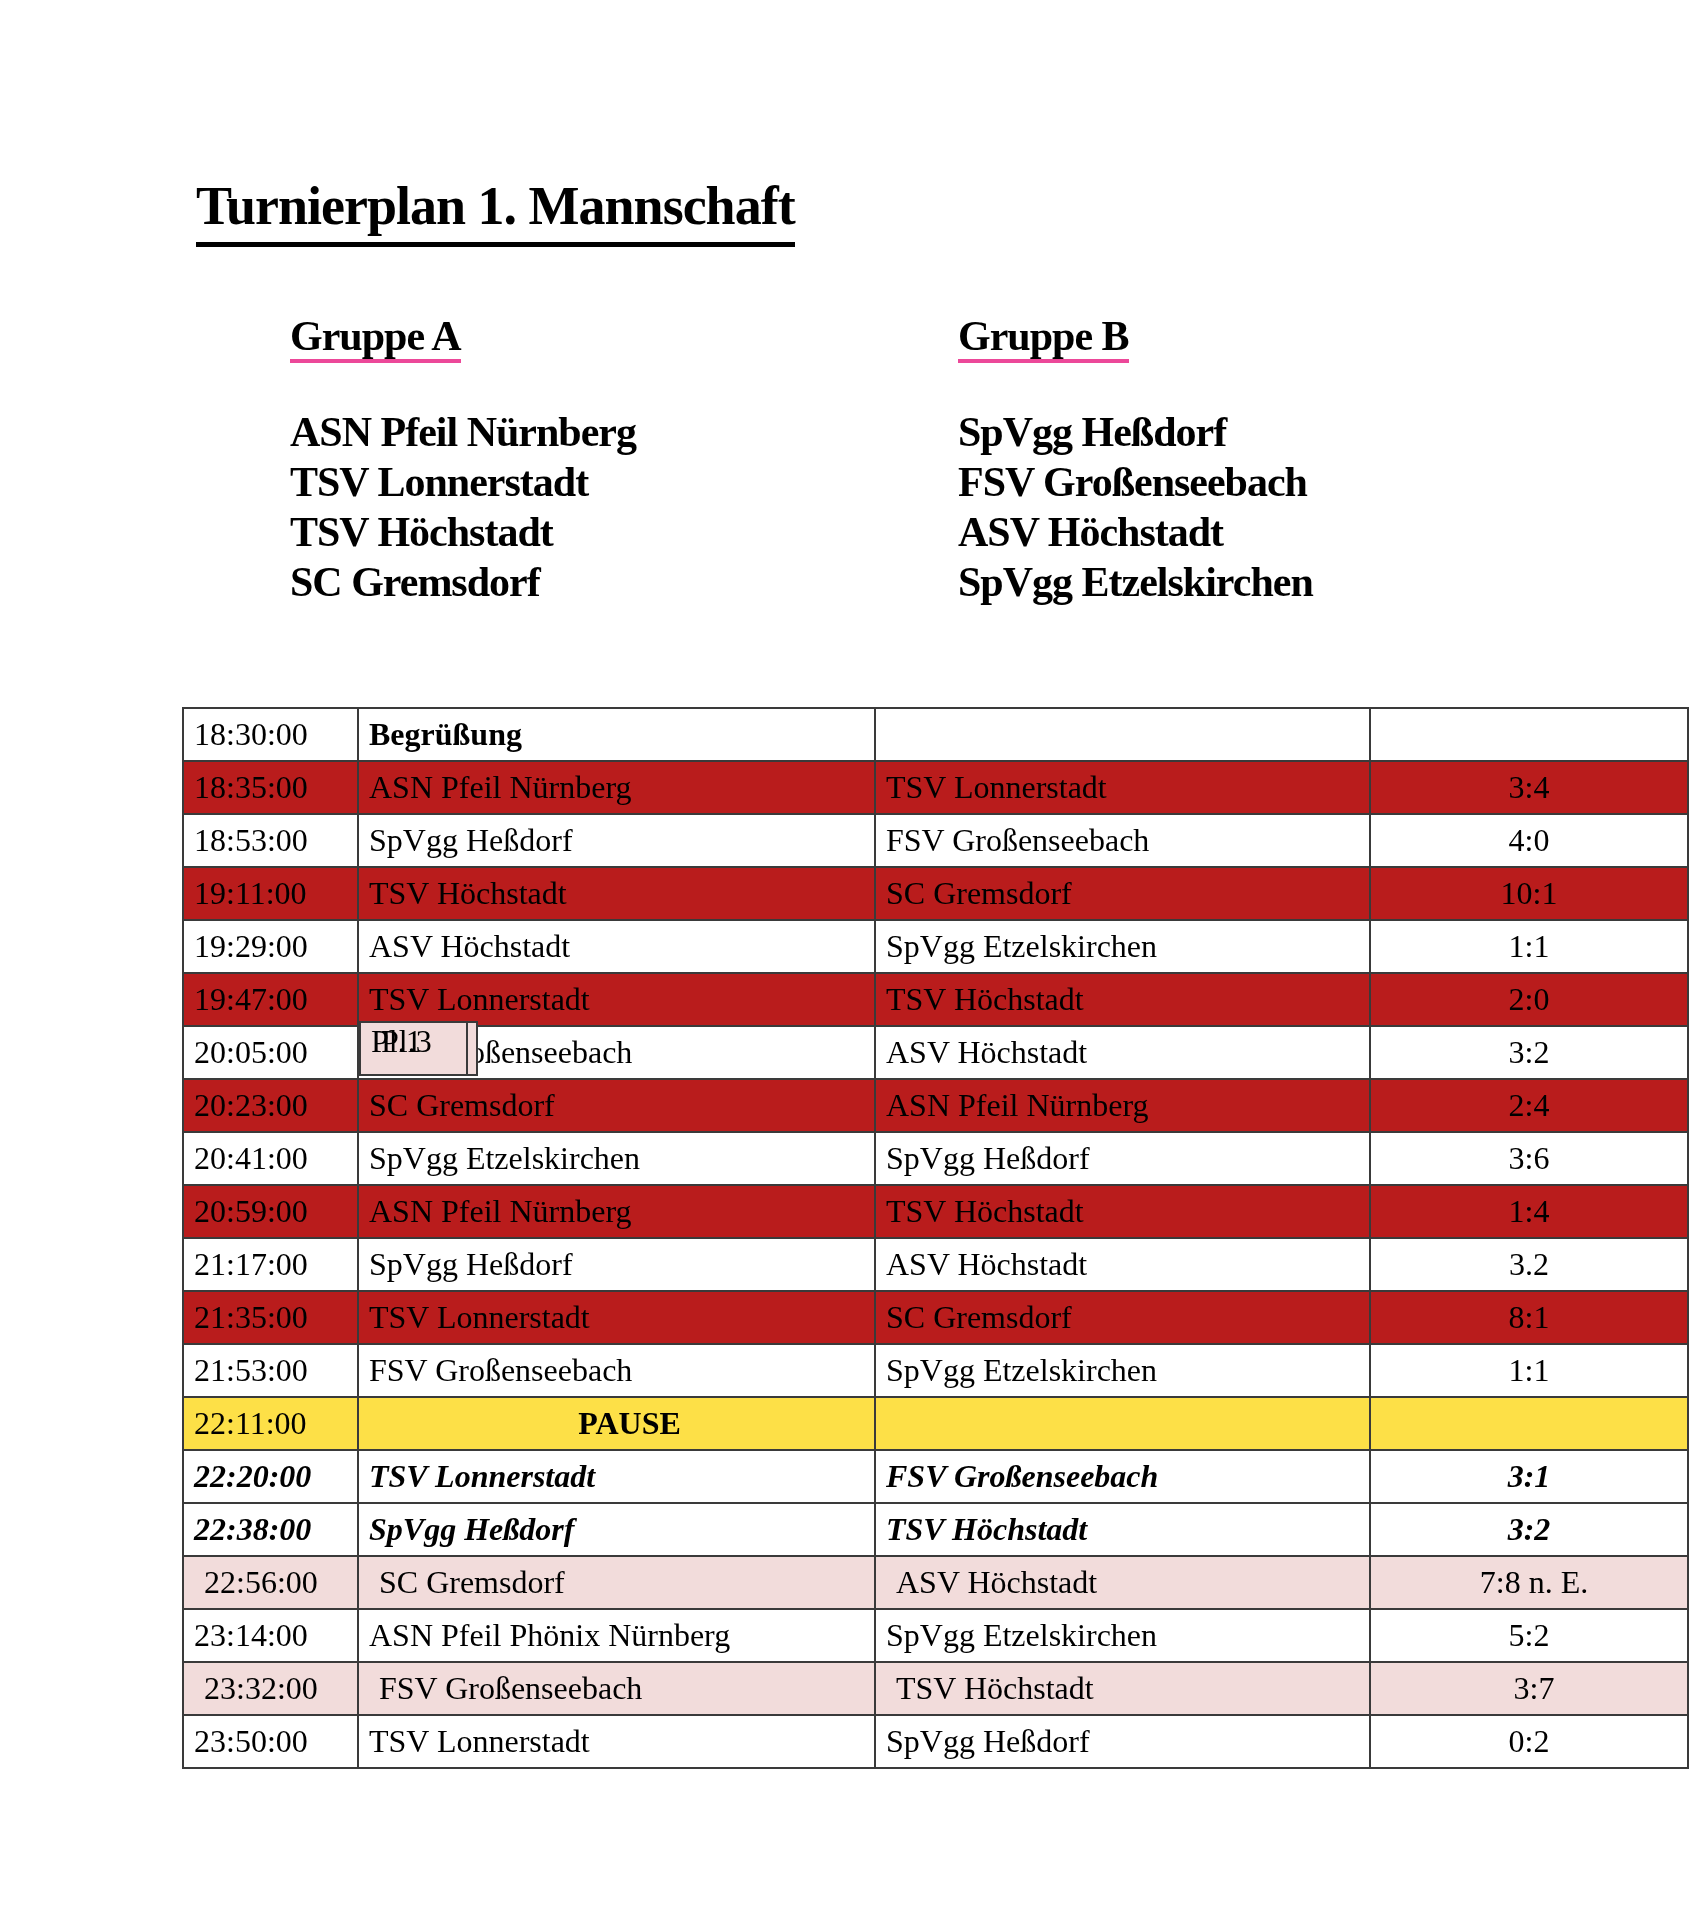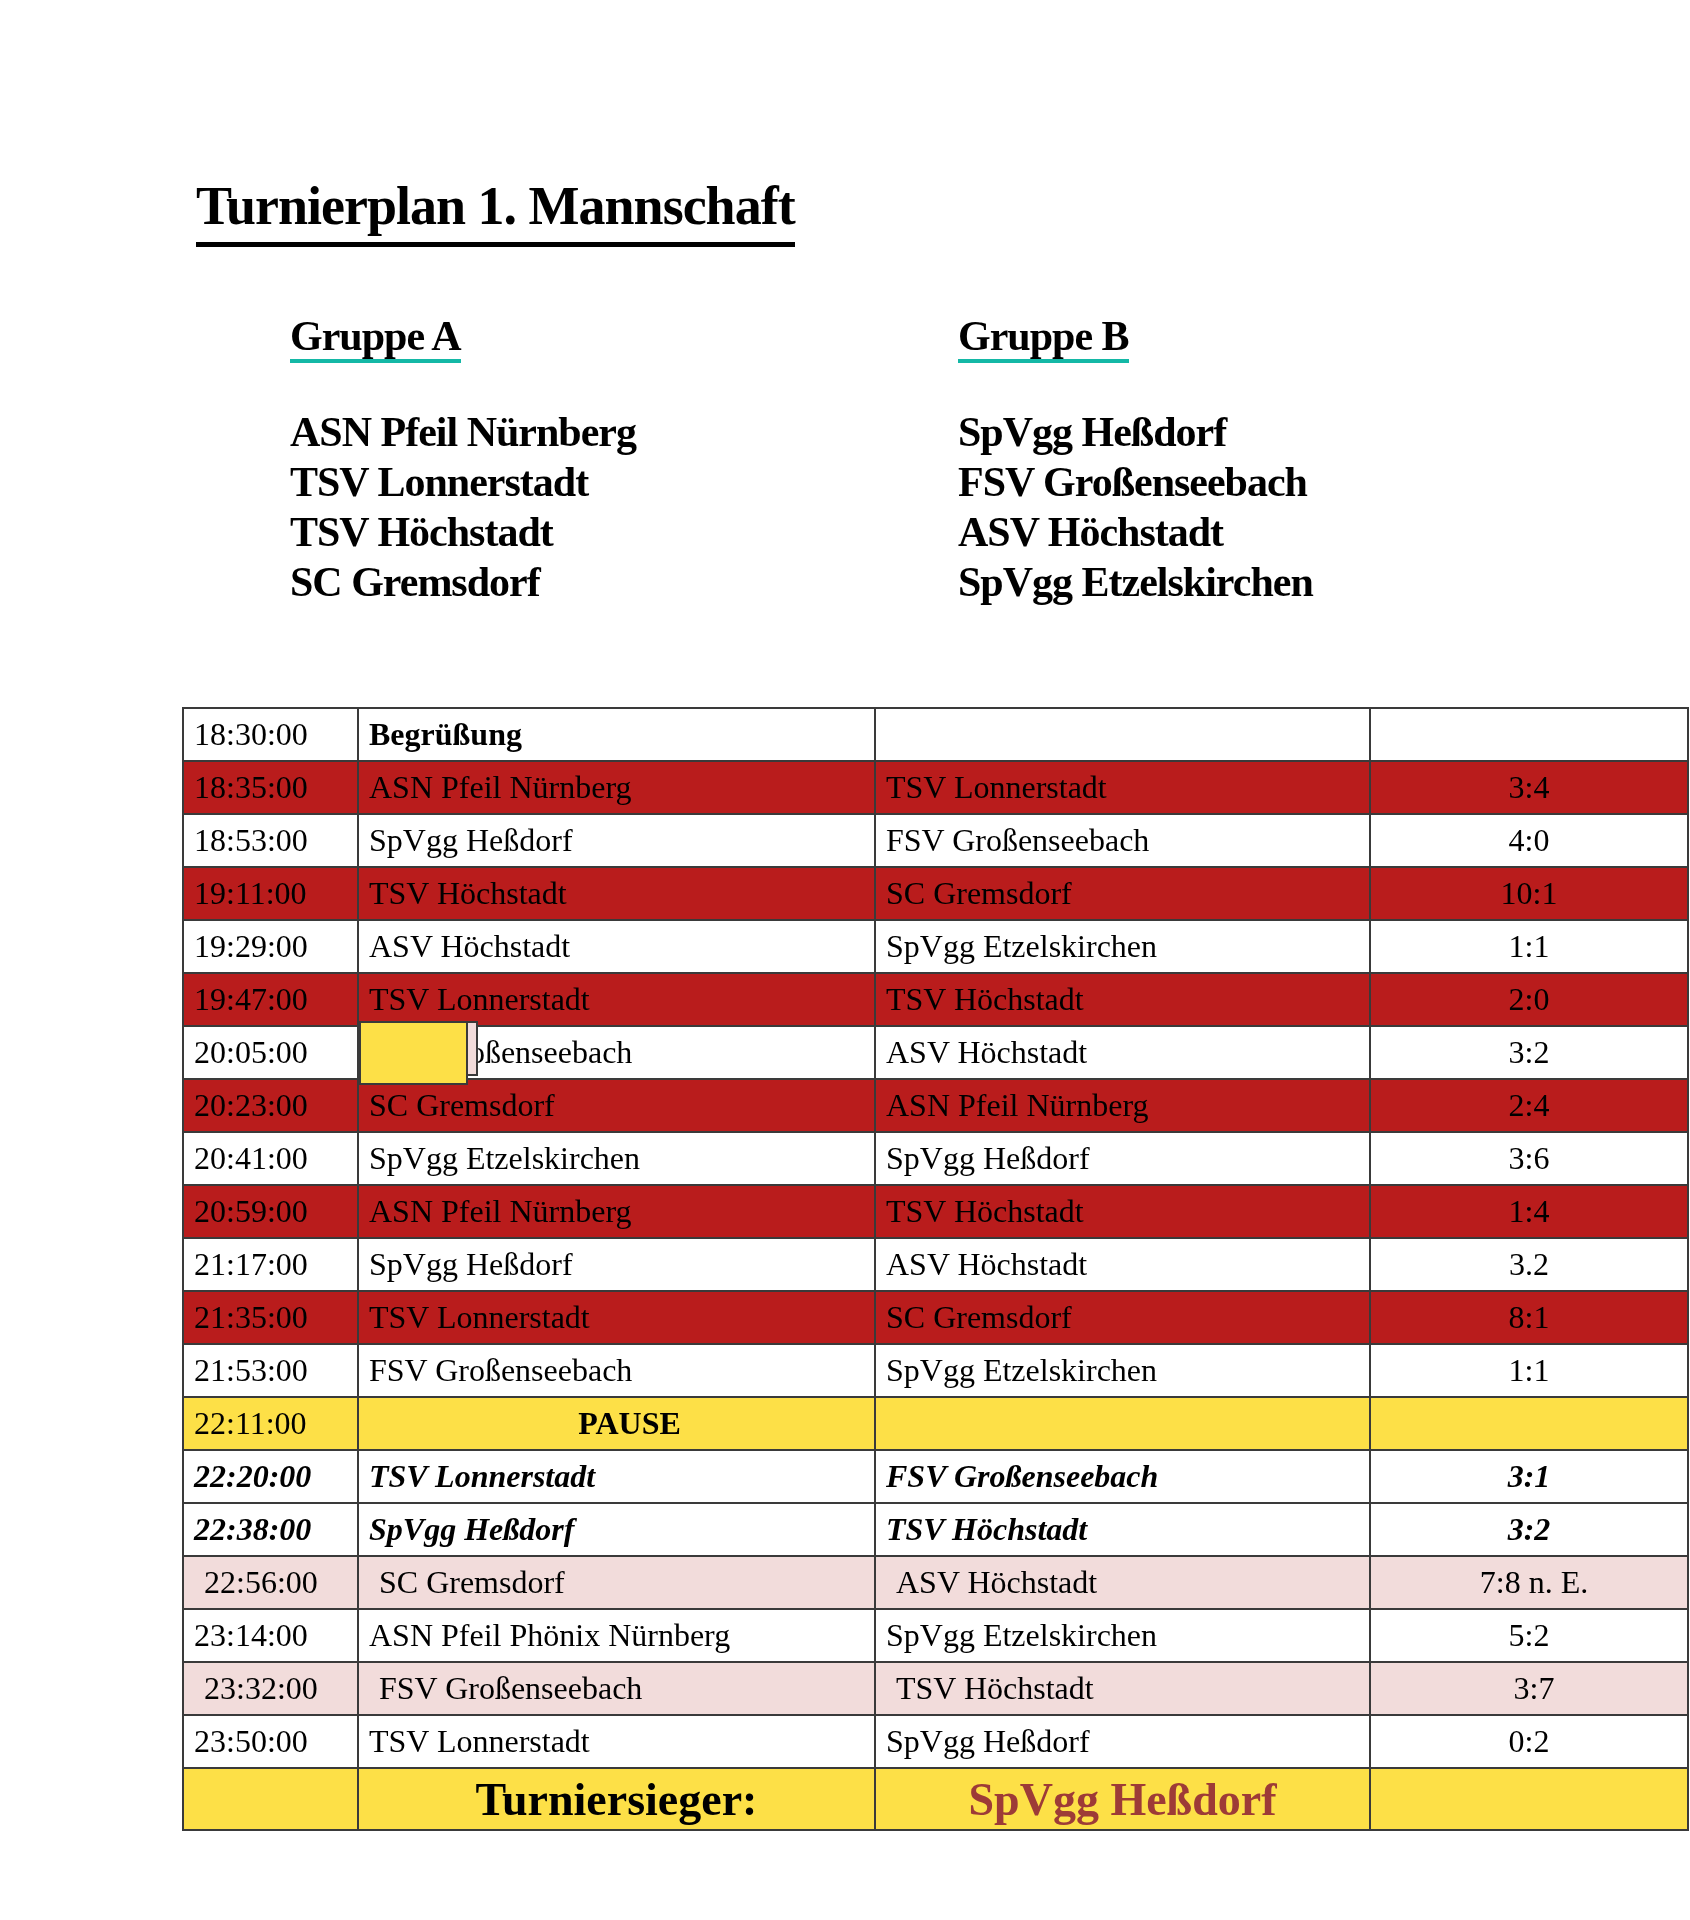--- a/index.html
+++ b/index.html
@@ -13,21 +13,21 @@
     position:absolute;left:196px;top:178px;
     font-size:54px;font-weight:bold;line-height:1.05;
     border-bottom:5px solid #000;padding-bottom:7px;margin:0;
     letter-spacing:-1px;
   }
   .group{position:absolute;top:313px;}
   .group-a{left:290px;}
   .group-b{left:958px;}
   .group-header{
     display:inline-block;font-size:42px;font-weight:bold;line-height:1.1;
-    border-bottom:4px solid #14b8a6;padding-bottom:0px;letter-spacing:-1px;
+    border-bottom:4px solid #ec4899;padding-bottom:0px;letter-spacing:-1px;
   }
   .team-list{margin-top:44px;font-size:42px;font-weight:bold;line-height:50px;letter-spacing:-1px;}
   table.schedule{
     position:absolute;left:182px;top:707px;width:1502px;
     border-collapse:collapse;table-layout:fixed;
   }
   table.schedule td{
     border:2px solid #3a3a3a;
     font-size:32px;height:51px;
     padding:0 10px;vertical-align:middle;
@@ -210,23 +210,16 @@
           <td class="team2">TSV Höchstadt</td>
           <td class="score">3:7</td>
         </tr>
         <tr class="row-white">
           <td class="time">23:50:00</td>
           <td class="group">Pl.1</td>
           <td class="team1">TSV Lonnerstadt</td>
           <td class="team2">SpVgg Heßdorf</td>
           <td class="score">0:2</td>
         </tr>
-        <tr class="row-green winner">
-          <td class="time"></td>
-          <td class="group"></td>
-          <td class="team1">Turniersieger:</td>
-          <td class="team2">SpVgg Heßdorf</td>
-          <td class="score"></td>
-        </tr>
       </tbody>
   </table>
 
 </div>
 
 </body></html>

